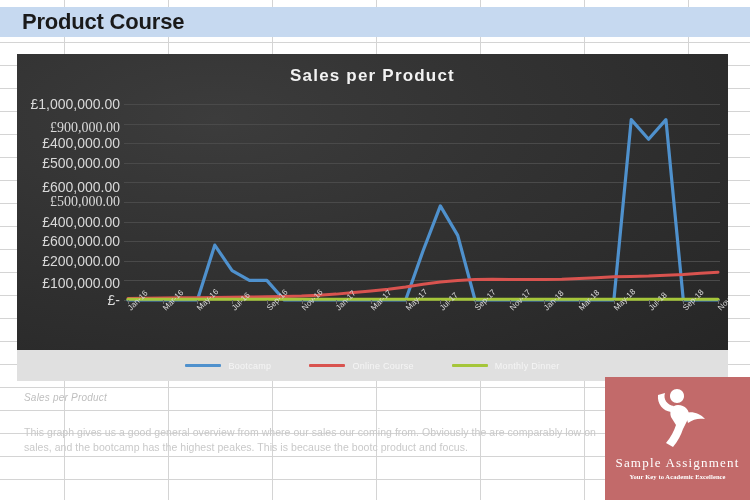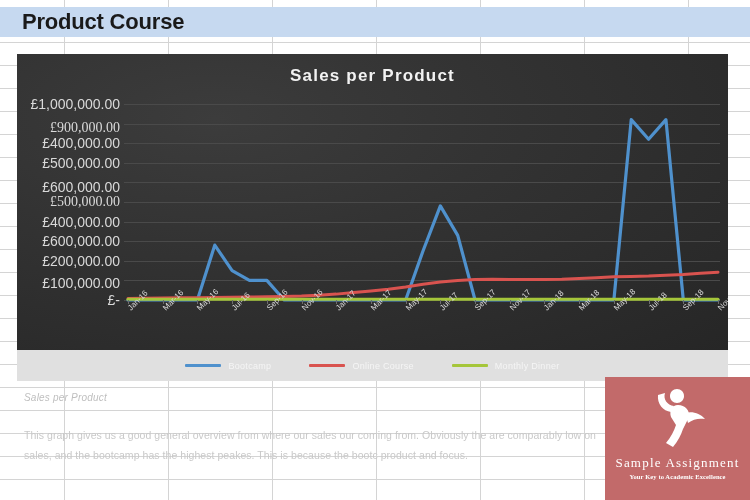--- a/index.html
+++ b/index.html
@@ -76,21 +76,21 @@
   .legend-item{display:flex;align-items:center;gap:7px;}
   .legend-swatch{display:block;width:36px;height:3px;border-radius:1px;}
   .legend-label{font-size:9px;color:#f5f5f5;letter-spacing:.3px;white-space:nowrap;}
   
   #caption{
     position:absolute;left:24px;top:392px;
     font-size:10px;font-style:italic;color:#bfbfbf;letter-spacing:.2px;
   }
   #body-text{
     position:absolute;left:24px;top:425px;width:586px;
-    font-size:10.5px;color:#c9c9c9;line-height:20px;letter-spacing:.05px;
+    font-size:10.5px;color:#c9c9c9;line-height:15px;letter-spacing:.05px;
   }
   
   #logo-box{
     position:absolute;left:605px;top:377px;width:145px;height:123px;
     background:#c26a6a;overflow:hidden;
   }
   #logo-mark{position:absolute;left:50%;top:8px;transform:translateX(-50%);}
   #logo-name{
     position:absolute;left:0;top:78px;width:145px;text-align:center;
     font-size:13px;color:#ffffff;font-family:"Liberation Serif",serif;

